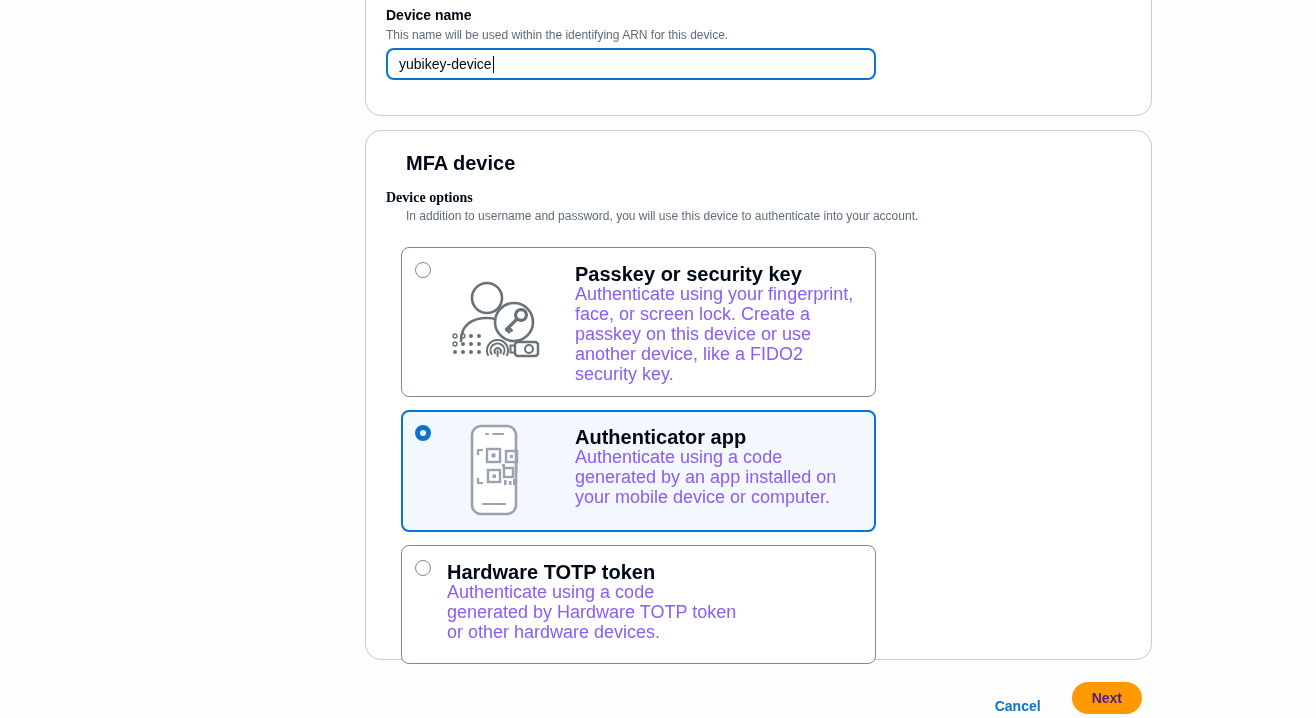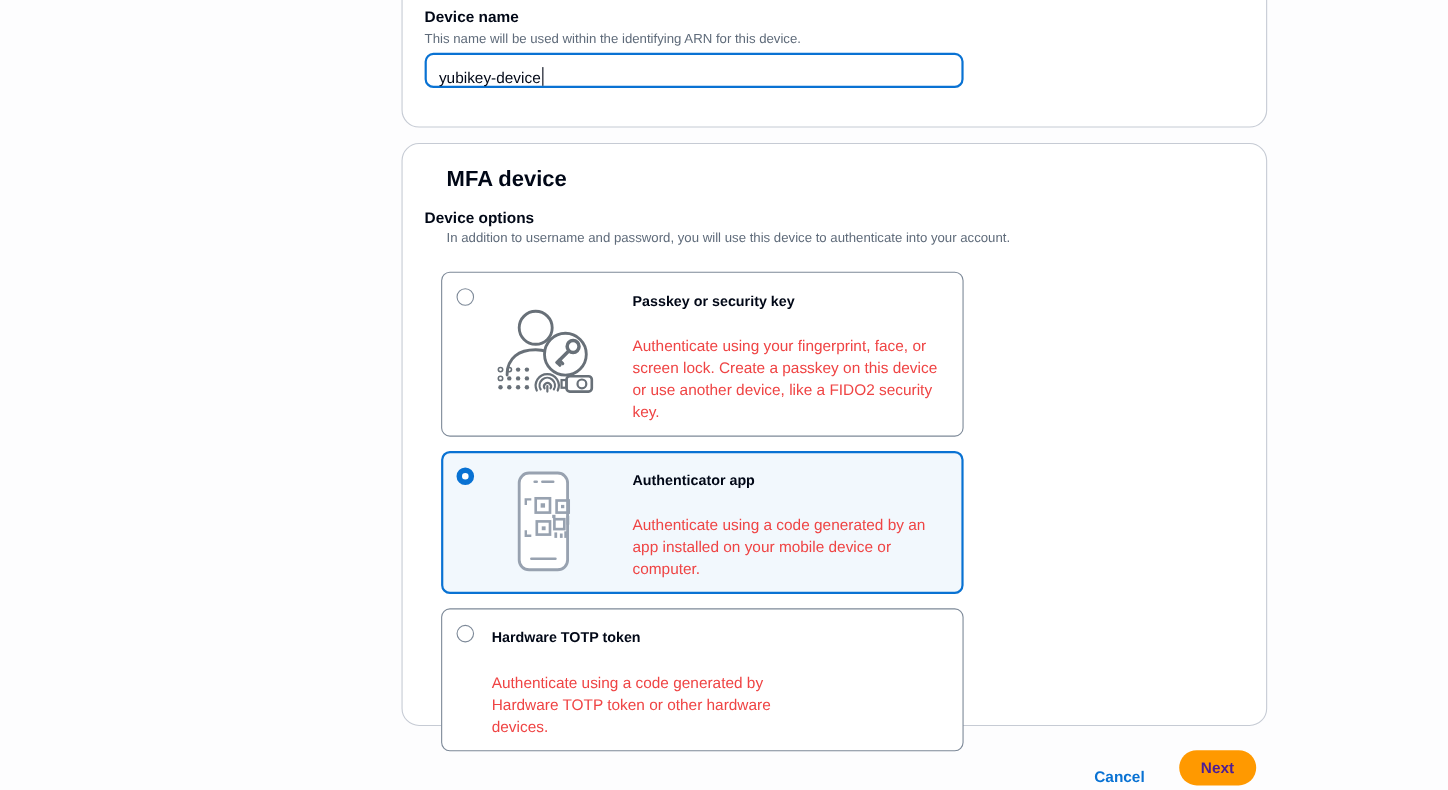--- a/index.html
+++ b/index.html
@@ -26,33 +26,33 @@
   }
   .field-label { font-size: 14px; font-weight: 700; color: #000716; }
   .field-help  { font-size: 12px; color: #5f6b7a; margin-top: 5px; }
   .constraint  { font-size: 12px; color: #5f6b7a; margin-top: 7px; }
   .text-input {
     margin-top: 6px;
     width: 490px; height: 32px;
     border: 2px solid #0972d3;
     border-radius: 8px;
     background: #fff;
-    display: flex; align-items: flex-end;
+    display: flex; align-items: center;
     padding: 0 11px;
     font-size: 14px; color: #000716;
   }
   .caret { width: 1px; height: 17px; background: #000716; margin-left: 1px; }
 
   #mfa-card {
     top: 130px;
     height: 530px;
     padding: 20px;
   }
   .card-title { font-size: 20px; font-weight: 700; line-height: 24px; color: #000716; margin-left: 20px; }
-  #mfa-card .field-label { margin-top: 15px; }
+  #mfa-card .field-label { margin-top: 15px; font-family: Liberation Serif, serif; }
   #mfa-card .field-help  { margin-top: 3px; margin-left: 20px; }
 
   .options { margin: 24px 0 0 15px; }
   .option {
     width: 475px;
     border: 1px solid #7d8998;
     border-radius: 8px;
     background: #fff;
     display: flex;
     padding: 12px 13px;
@@ -74,22 +74,22 @@
     flex: none; margin-top: 2px;
   }
   .radio.checked { border: 5px solid #0972d3; }
 
   .icon-box {
     width: 128px; flex: none;
     display: flex; align-items: center; justify-content: center;
     align-self: center;
   }
   .option-text { margin-left: 16px; width: 292px; }
-  .option-title { font-size: 13px; font-weight: 700; margin-top: 4px; line-height: 20px; color: #000716; }
-  .option-desc  { font-size: 14px; line-height: 20px; margin-top: 20px; color: #ef4444; }
+  .option-title { font-size: 20px; font-weight: 700; margin-top: 4px; line-height: 20px; color: #000716; }
+  .option-desc  { font-size: 18px; line-height: 20px; margin-top: 0; color: #8b5cf6; }
 
   #footer {
     position: absolute;
     left: 355px; top: 682px;
     width: 787px; height: 32px;
     display: flex; justify-content: flex-end; align-items: flex-end;
   }
   .cancel-link {
     font-size: 14px; font-weight: 700; color: #0972d3;
     cursor: pointer; margin-right: 31px;

